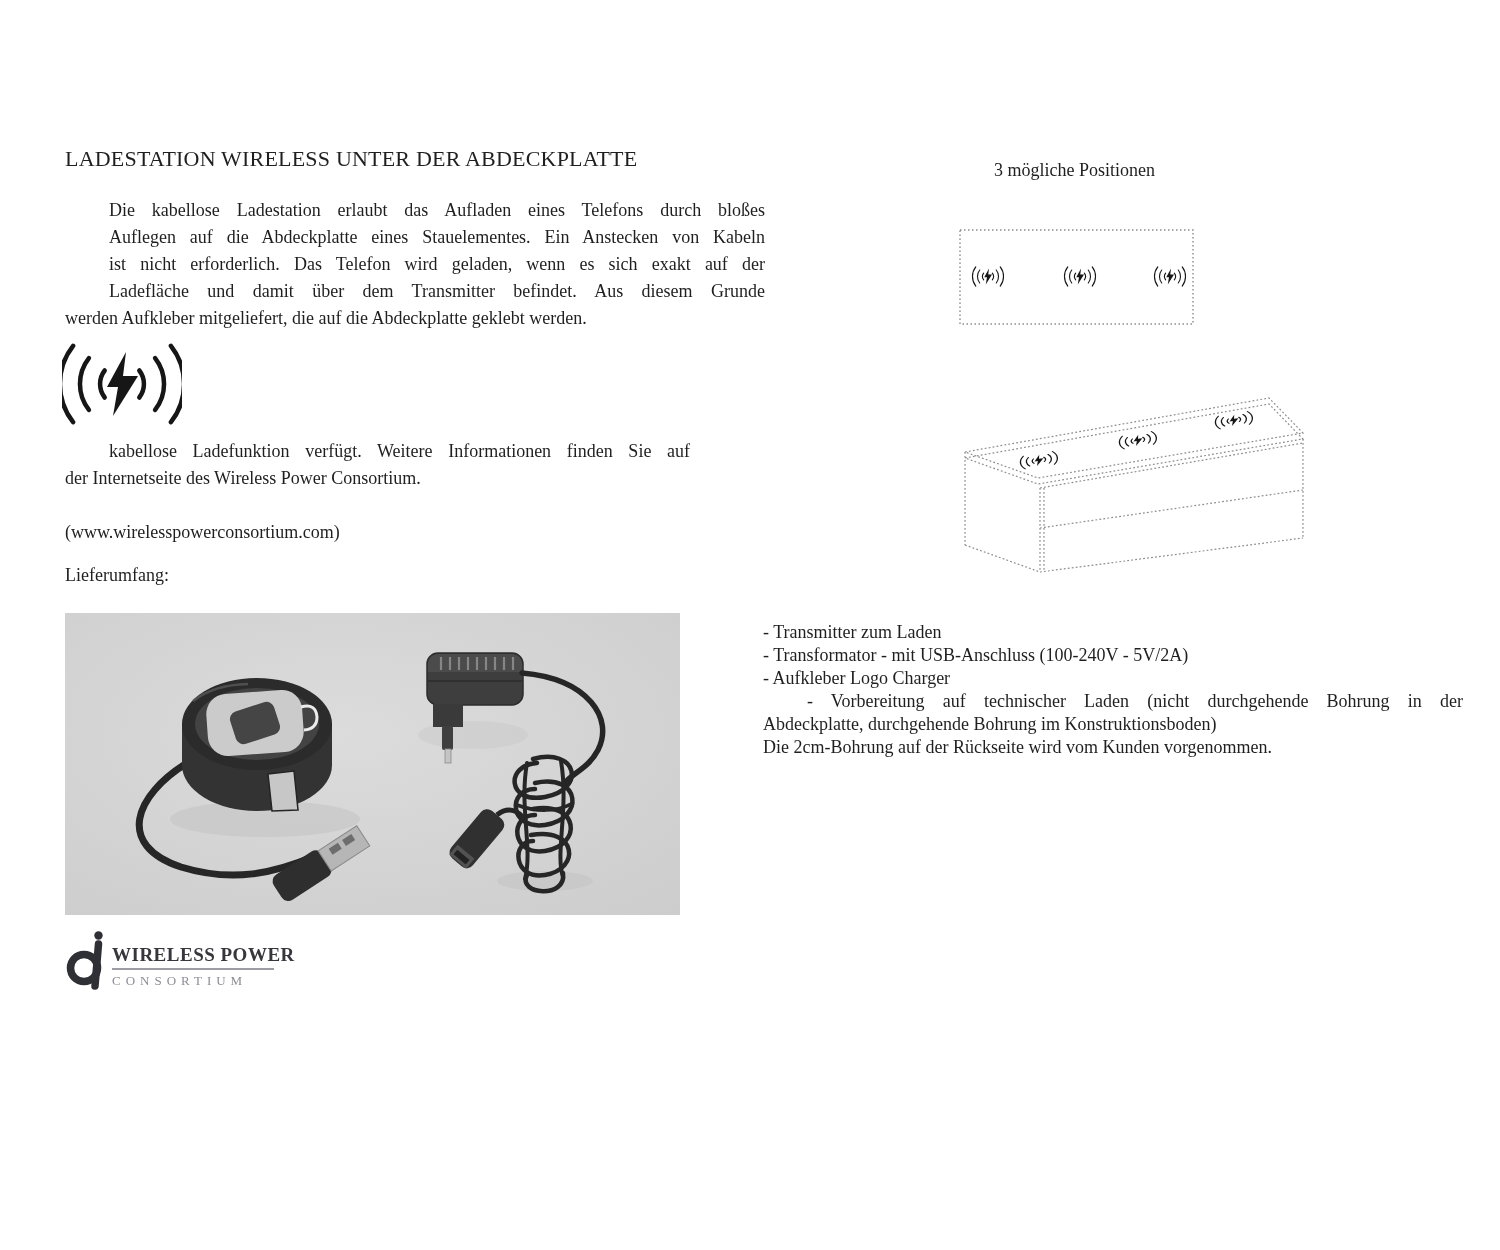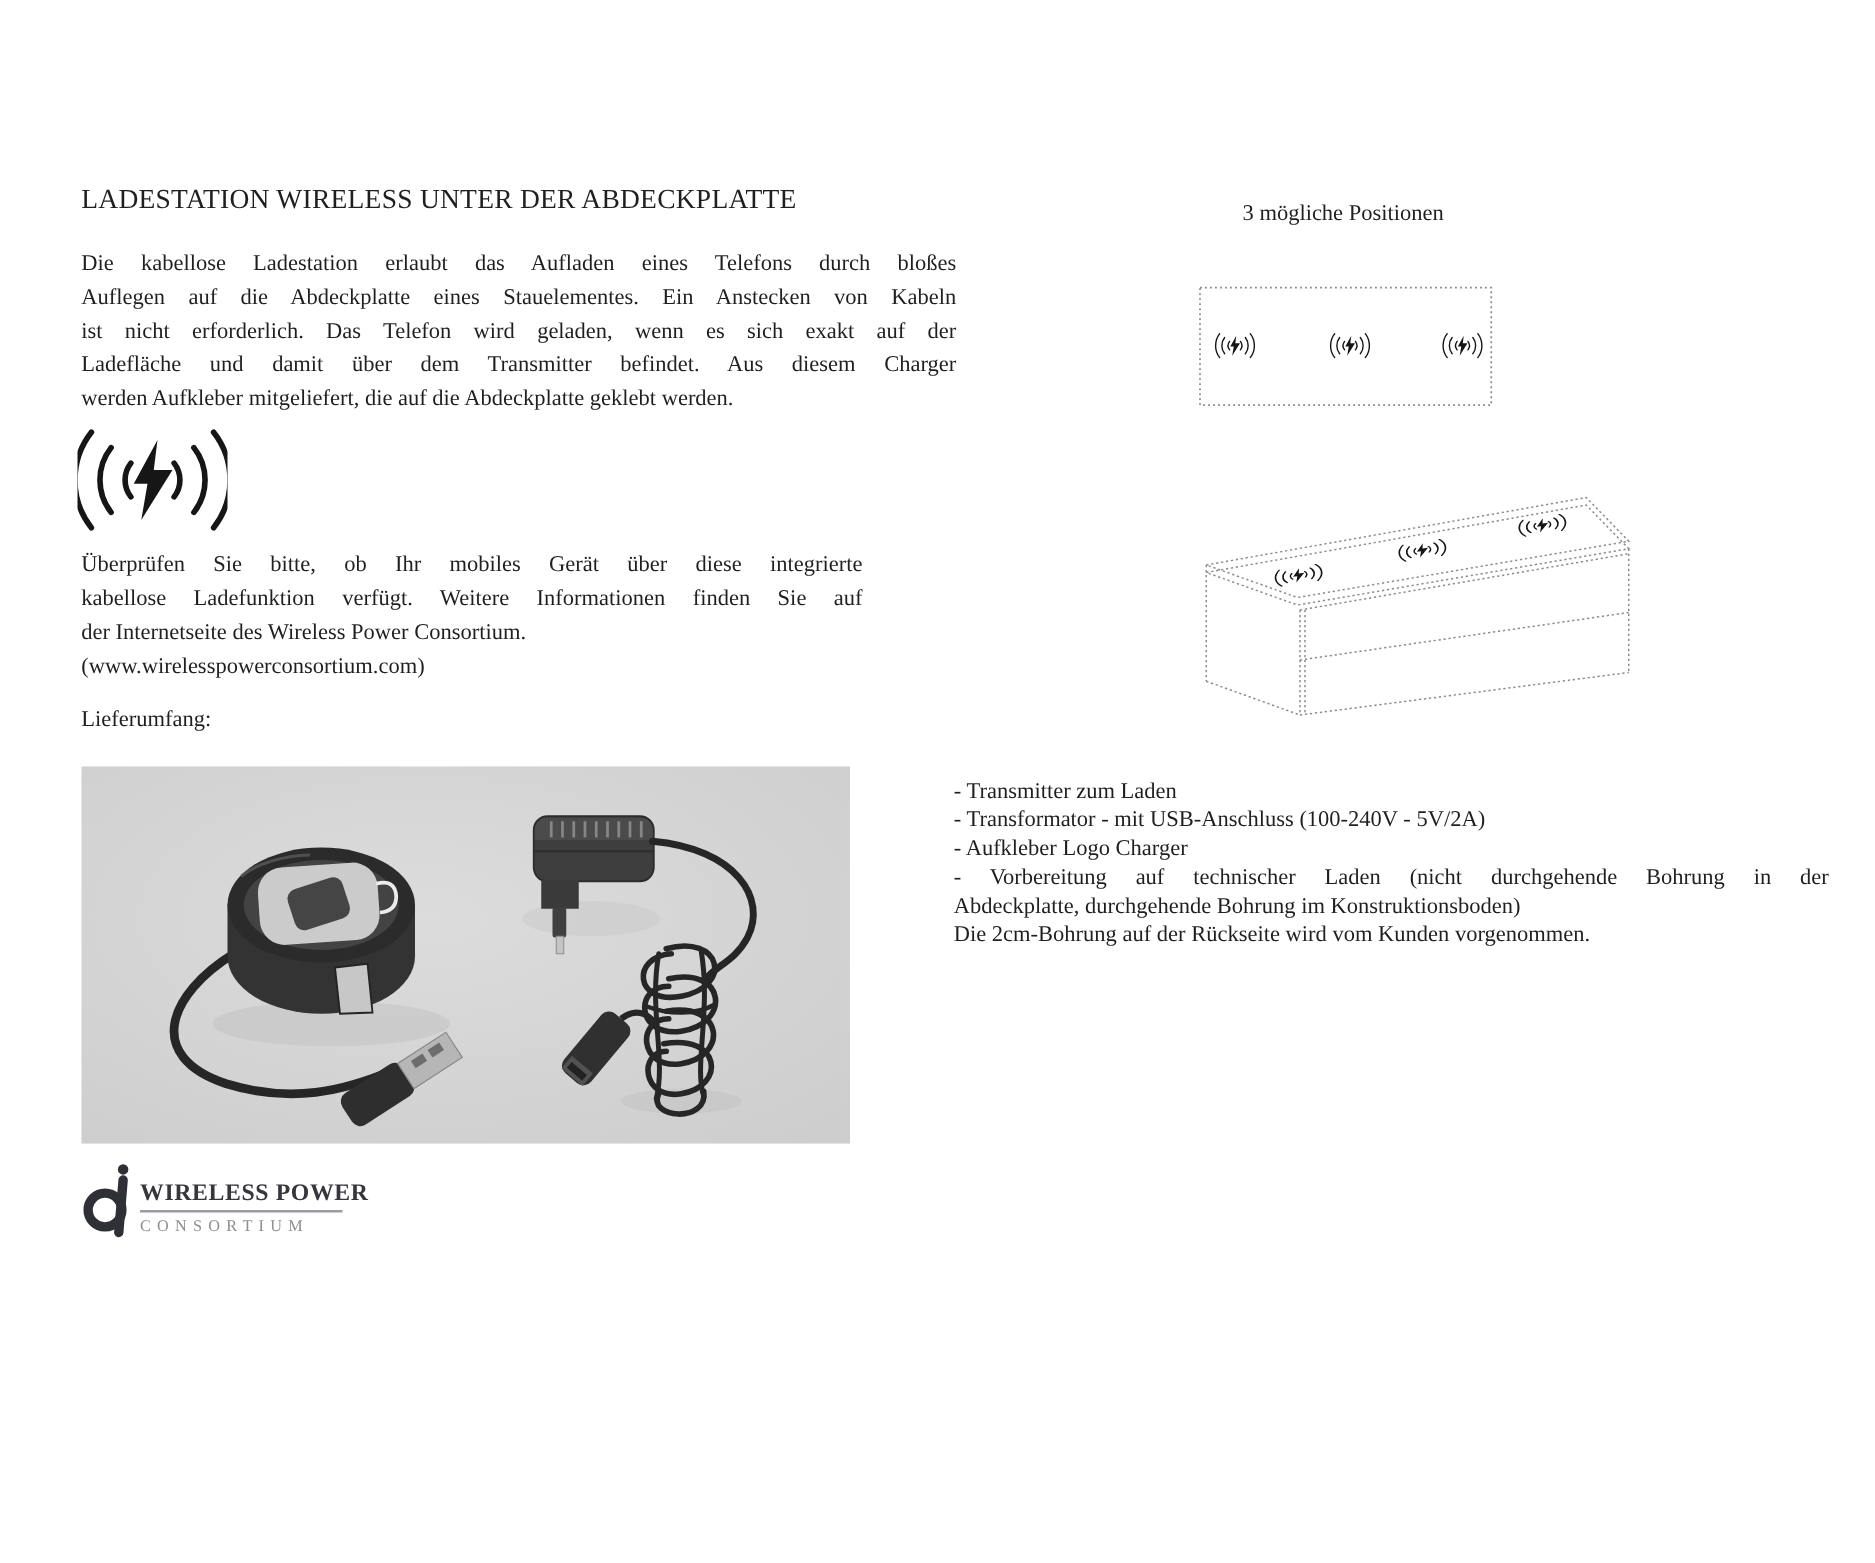--- a/index.html
+++ b/index.html
@@ -5,21 +5,21 @@
   html,body { margin:0; padding:0; background:#ffffff; }
   .canvas {
     position:relative; width:1500px; height:1250px; background:#ffffff;
     font-family:Liberation Serif, serif; color:#1f1f1f; overflow:hidden;
   }
   .abs { position:absolute; }
 
   .heading { left:65px; top:146px; width:720px; font-size:22px; letter-spacing:0.2px; white-space:nowrap; }
 
   .bodytext { font-size:18px; line-height:27px; }
-  .jl { text-align:justify; text-align-last:justify; }
+  .jl { text-align:justify; text-align-last:justify;margin-left:44px; }
 
   #para1 { left:65px; top:197px; width:700px; }
   #para2 { left:65px; top:438px; width:625px; }
   #website { left:65px; top:519px; }
   #lieferumfang { left:65px; top:565px; font-size:18px; }
 
   #pos-title { left:955px; top:160px; font-size:18px;margin-left:39px; }
 
   #flat-diagram { left:958px; top:226px; }
   #cabinet { left:963px; top:396px; }
@@ -54,30 +54,29 @@
       </g>
     </defs>
   </svg>
 
   <div class="abs heading">LADESTATION WIRELESS UNTER DER ABDECKPLATTE</div>
 
   <div class="abs bodytext" id="para1">
     <div class="jl">Die kabellose Ladestation erlaubt das Aufladen eines Telefons durch bloßes</div>
     <div class="jl">Auflegen auf die Abdeckplatte eines Stauelementes. Ein Anstecken von Kabeln</div>
     <div class="jl">ist nicht erforderlich. Das Telefon wird geladen, wenn es sich exakt auf der</div>
-    <div class="jl">Ladefläche und damit über dem Transmitter befindet. Aus diesem Charger</div>
+    <div class="jl">Ladefläche und damit über dem Transmitter befindet. Aus diesem Grunde</div>
     <div>werden Aufkleber mitgeliefert, die auf die Abdeckplatte geklebt werden.</div>
   </div>
 
   <svg class="abs" id="big-icon" width="120" height="85" viewBox="0 0 120 85">
     <use href="#g-wifi"></use>
   </svg>
 
   <div class="abs bodytext" id="para2">
-    <div class="jl">Überprüfen Sie bitte, ob Ihr mobiles Gerät über diese integrierte</div>
     <div class="jl">kabellose Ladefunktion verfügt. Weitere Informationen finden Sie auf</div>
     <div>der Internetseite des Wireless Power Consortium.</div>
   </div>
 
   <div class="abs bodytext" id="website">(www.wirelesspowerconsortium.com)</div>
 
   <div class="abs" id="lieferumfang">Lieferumfang:</div>
 
   <svg class="abs" id="photo" width="615" height="302" viewBox="0 0 615 302">
     <defs>

